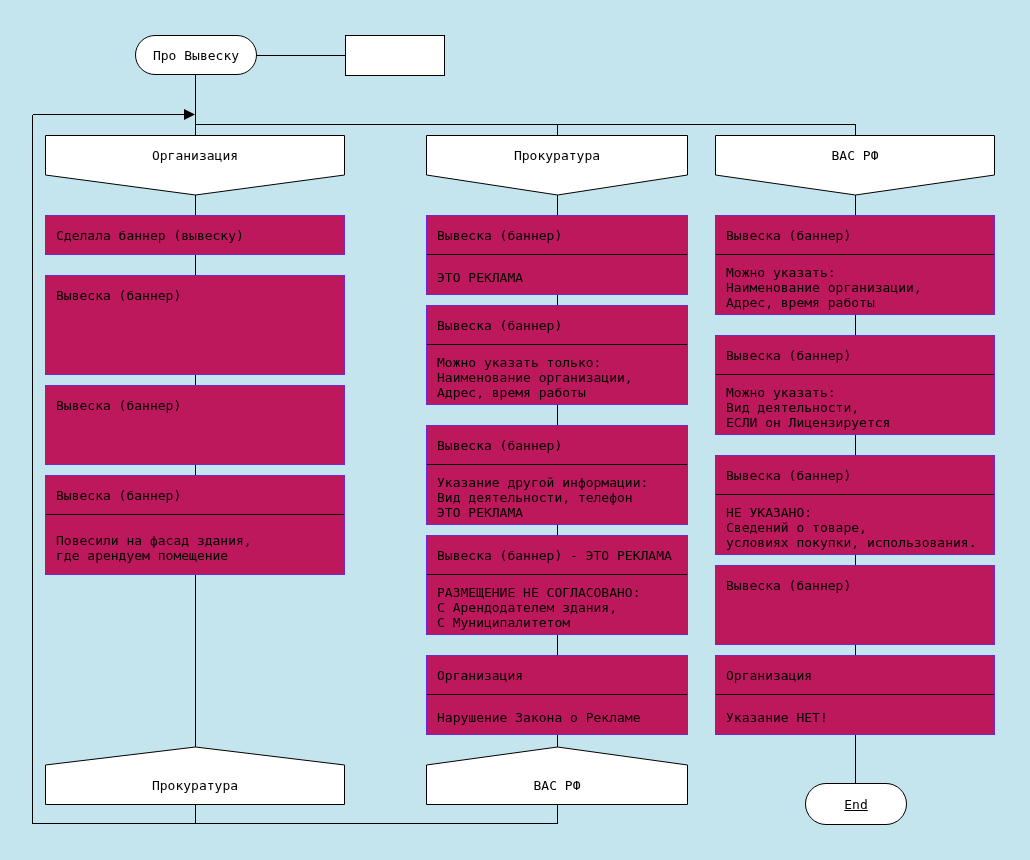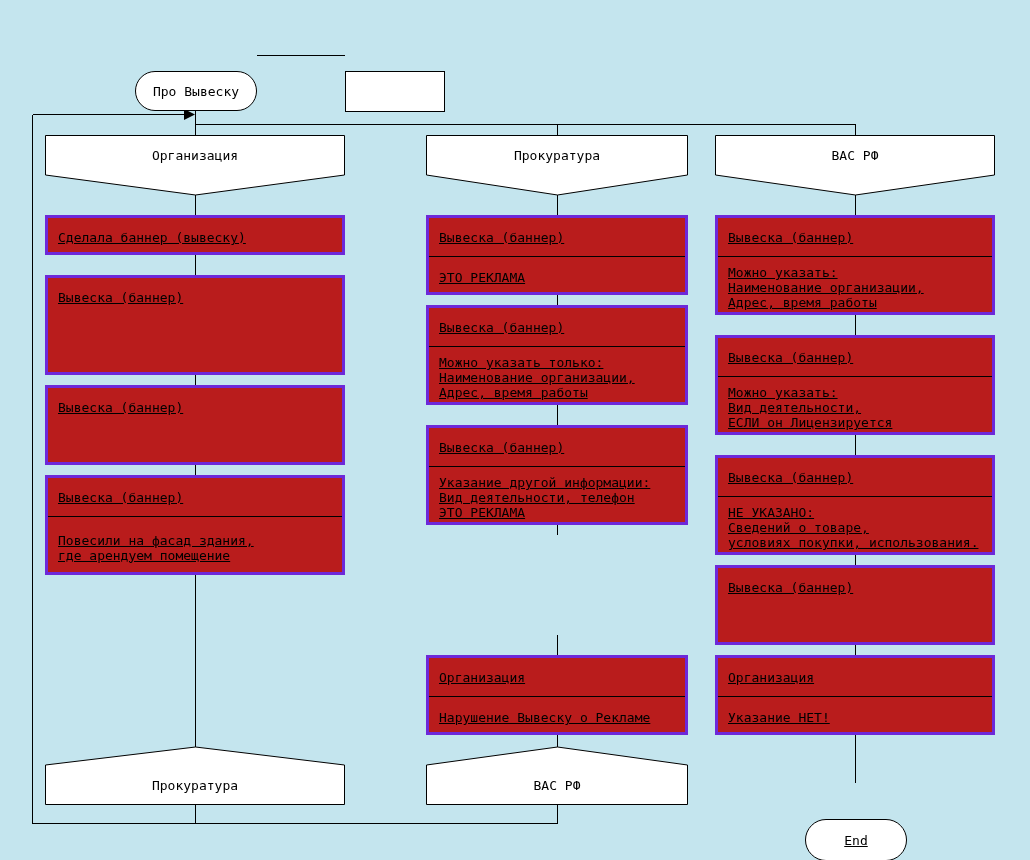--- a/index.html
+++ b/index.html
@@ -4,33 +4,33 @@
 <style>
   html,body{margin:0;padding:0;}
   .canvas{
     position:relative;width:1030px;height:860px;overflow:hidden;
     background:#c4e5ee;
     font-family:"DejaVu Sans Mono","Liberation Mono",monospace;
     font-size:13px;color:#000;
   }
   .layer{position:absolute;left:0;top:0;}
   .node{
-    position:absolute;background:#b91c1c;border:3px solid #6d28d9;
-    box-sizing:border-box;display:flex;flex-direction:column;text-decoration:underline;
+    position:absolute;background:#be185d;border:1px solid #6d28d9;
+    box-sizing:border-box;display:flex;flex-direction:column;
   }
   .cell{
     display:flex;align-items:center;padding:0 10px;box-sizing:border-box;
     border-bottom:1px solid #000;
   }
   .cell.title{height:39px;flex:0 0 auto;}
   .cell.body{flex:1;white-space:pre-line;line-height:15px;margin-top:6px;}
   .node>.cell:last-child{border-bottom:none;}
   .terminal{
     position:absolute;background:#fff;border:1px solid #000;box-sizing:border-box;
-    display:flex;align-items:center;justify-content:center;margin-top:36px;
+    display:flex;align-items:center;justify-content:center;
   }
   .banner-label{
     position:absolute;display:flex;align-items:center;justify-content:center;
     box-sizing:border-box;
   }
 </style>
 </head>
 <body>
 
 <div class="canvas">
@@ -89,23 +89,29 @@
     <div class="cell body">Можно указать только:
 Наименование организации,
 Адрес, время работы</div>
   </div>
   <div class="node" style="left:426px;top:425px;width:262px;height:100px;">
     <div class="cell title">Вывеска (баннер)</div>
     <div class="cell body">Указание другой информации:
 Вид деятельности, телефон
 ЭТО РЕКЛАМА</div>
   </div>
+  <div class="node" style="left:426px;top:535px;width:262px;height:100px;">
+    <div class="cell title">Вывеска (баннер) - ЭТО РЕКЛАМА</div>
+    <div class="cell body">РАЗМЕЩЕНИЕ НЕ СОГЛАСОВАНО:
+С Арендодателем здания,
+С Муниципалитетом</div>
+  </div>
   <div class="node" style="left:426px;top:655px;width:262px;height:80px;">
     <div class="cell title">Организация</div>
-    <div class="cell body">Нарушение Вывеску о Рекламе</div>
+    <div class="cell body">Нарушение Закона о Рекламе</div>
   </div>
 
   <div class="node" style="left:715px;top:215px;width:280px;height:100px;">
     <div class="cell title">Вывеска (баннер)</div>
     <div class="cell body">Можно указать:
 Наименование организации,
 Адрес, время работы</div>
   </div>
   <div class="node" style="left:715px;top:335px;width:280px;height:100px;">
     <div class="cell title">Вывеска (баннер)</div>

